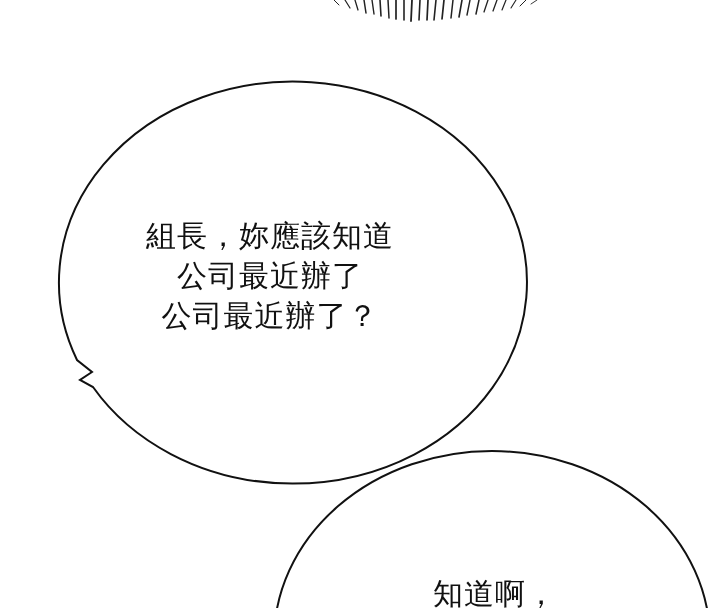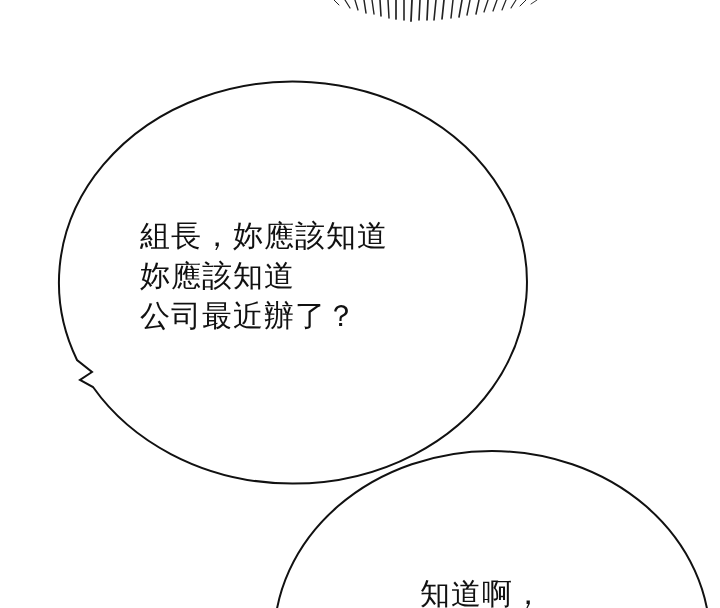--- a/index.html
+++ b/index.html
@@ -1,19 +1,20 @@
 <!DOCTYPE html>
 <html><head>
   <meta charset="utf-8">
   <style>
     html, body { margin: 0; padding: 0; background: #ffffff; }
     body { width: 720px; height: 608px; position: relative; overflow: hidden; font-family: "DejaVu Sans", sans-serif; }
     .art { position: absolute; left: 0; top: 0; }
     .bubble-text {
       position: absolute;
+      text-align: center;
       color: #111111;
       font-size: 30px;
       line-height: 40px;
       letter-spacing: 1px;
       white-space: nowrap;
     }
     .line { display: block; }
   </style>
 </head>
 <body>
@@ -56,19 +57,19 @@
       Z" fill="#ffffff" stroke="#111" stroke-width="2"></path>
   </g>
 
   <g>
     <ellipse cx="492" cy="640" rx="218" ry="189" fill="#ffffff" stroke="#111" stroke-width="2"></ellipse>
   </g>
 </svg>
 
 <div class="bubble-text" style="left:140px; top:216px; width:260px;">
   <span class="line">組長，妳應該知道</span>
-  <span class="line">妳應該知道</span>
+  <span class="line">公司最近辦了</span>
   <span class="line">公司最近辦了？</span>
 </div>
 
 <div class="bubble-text" style="left:420px; top:574px; width:150px;">
   <span class="line">知道啊，</span>
 </div>
 
 </body></html>

